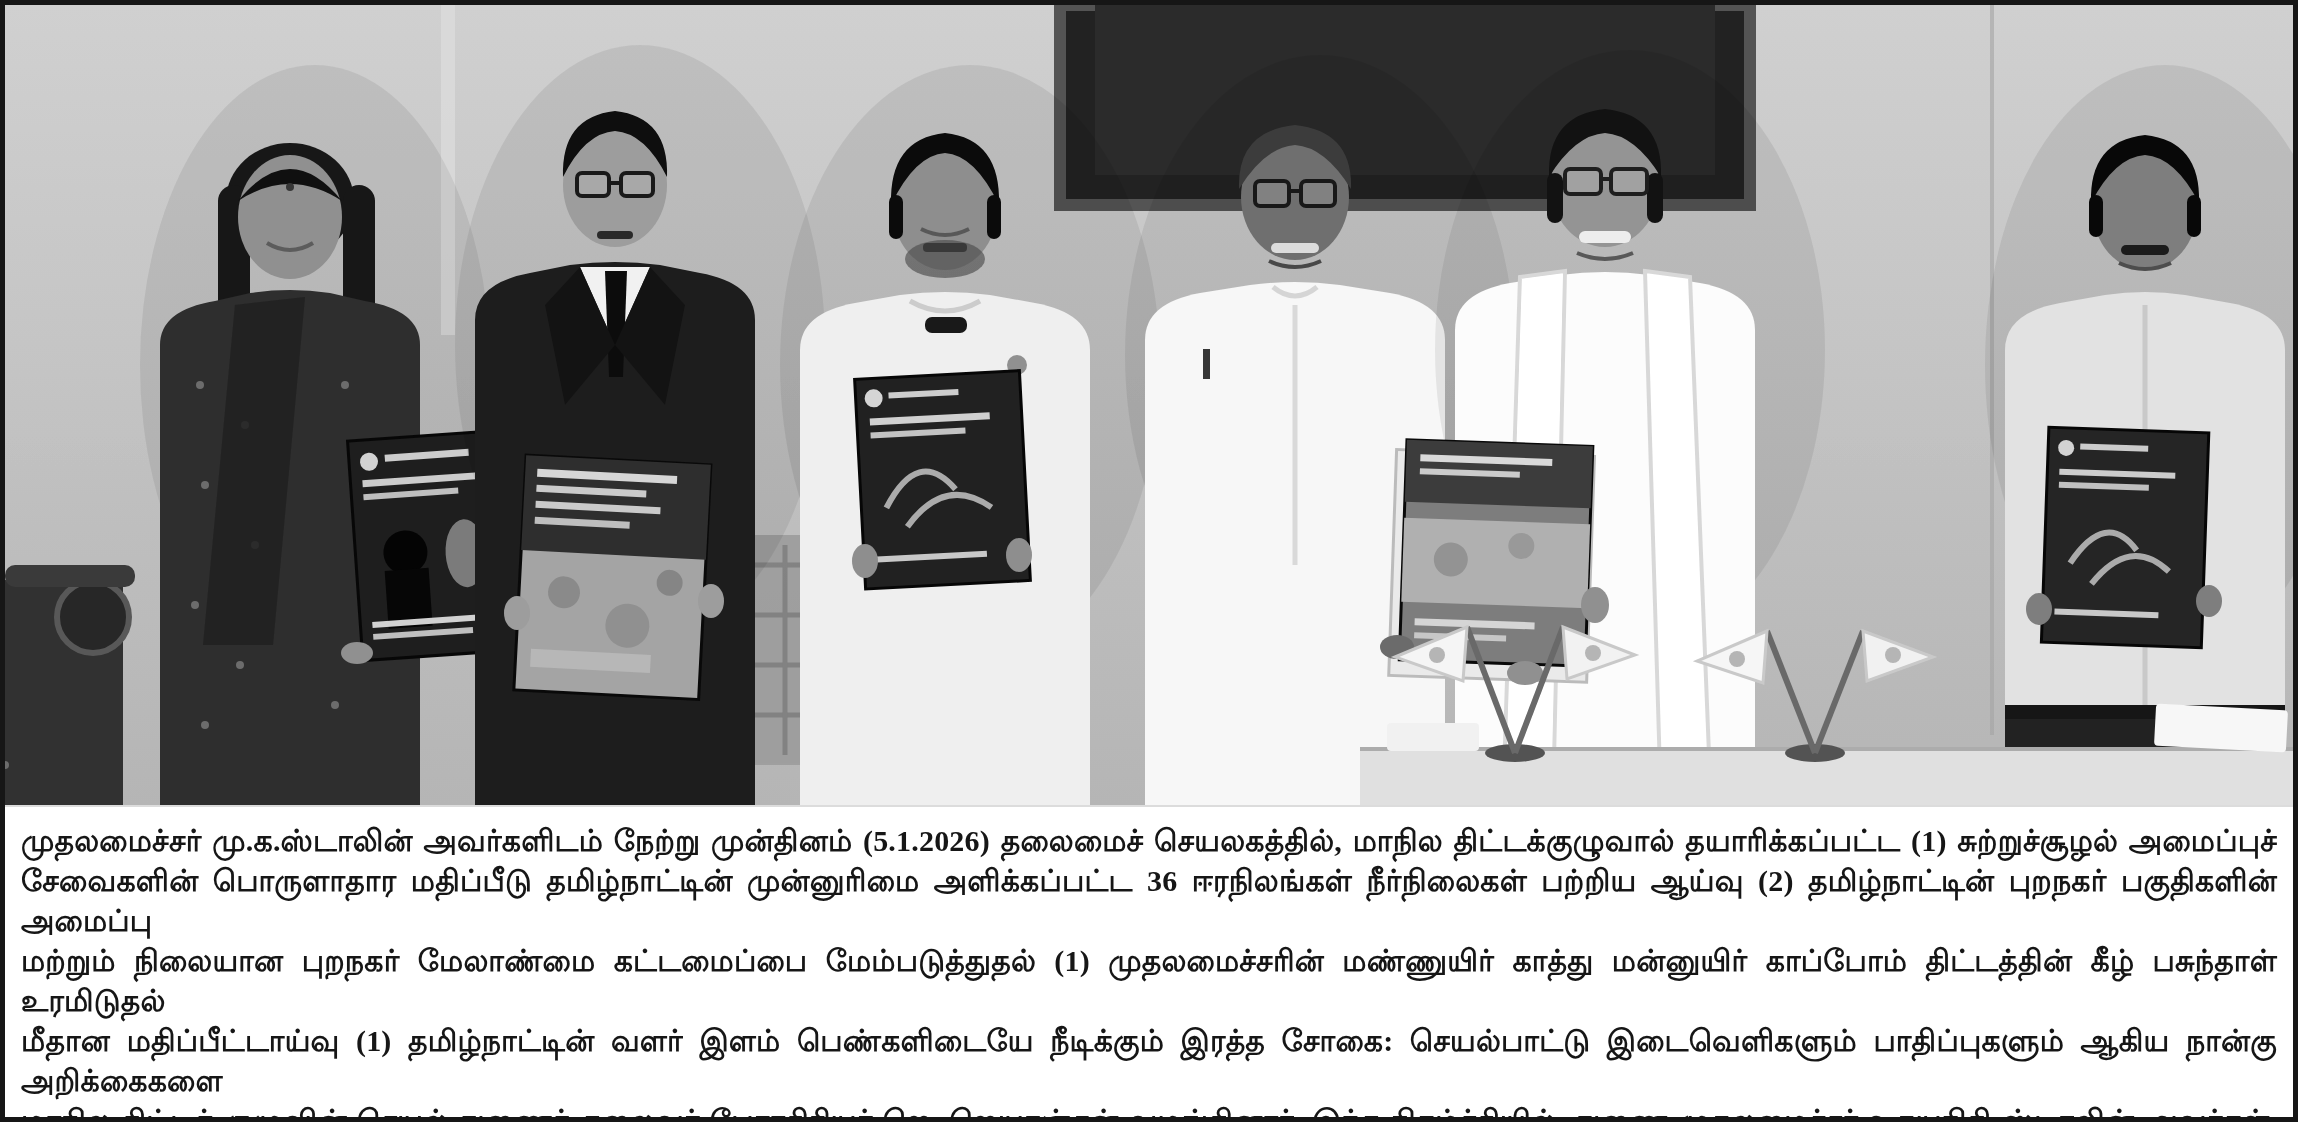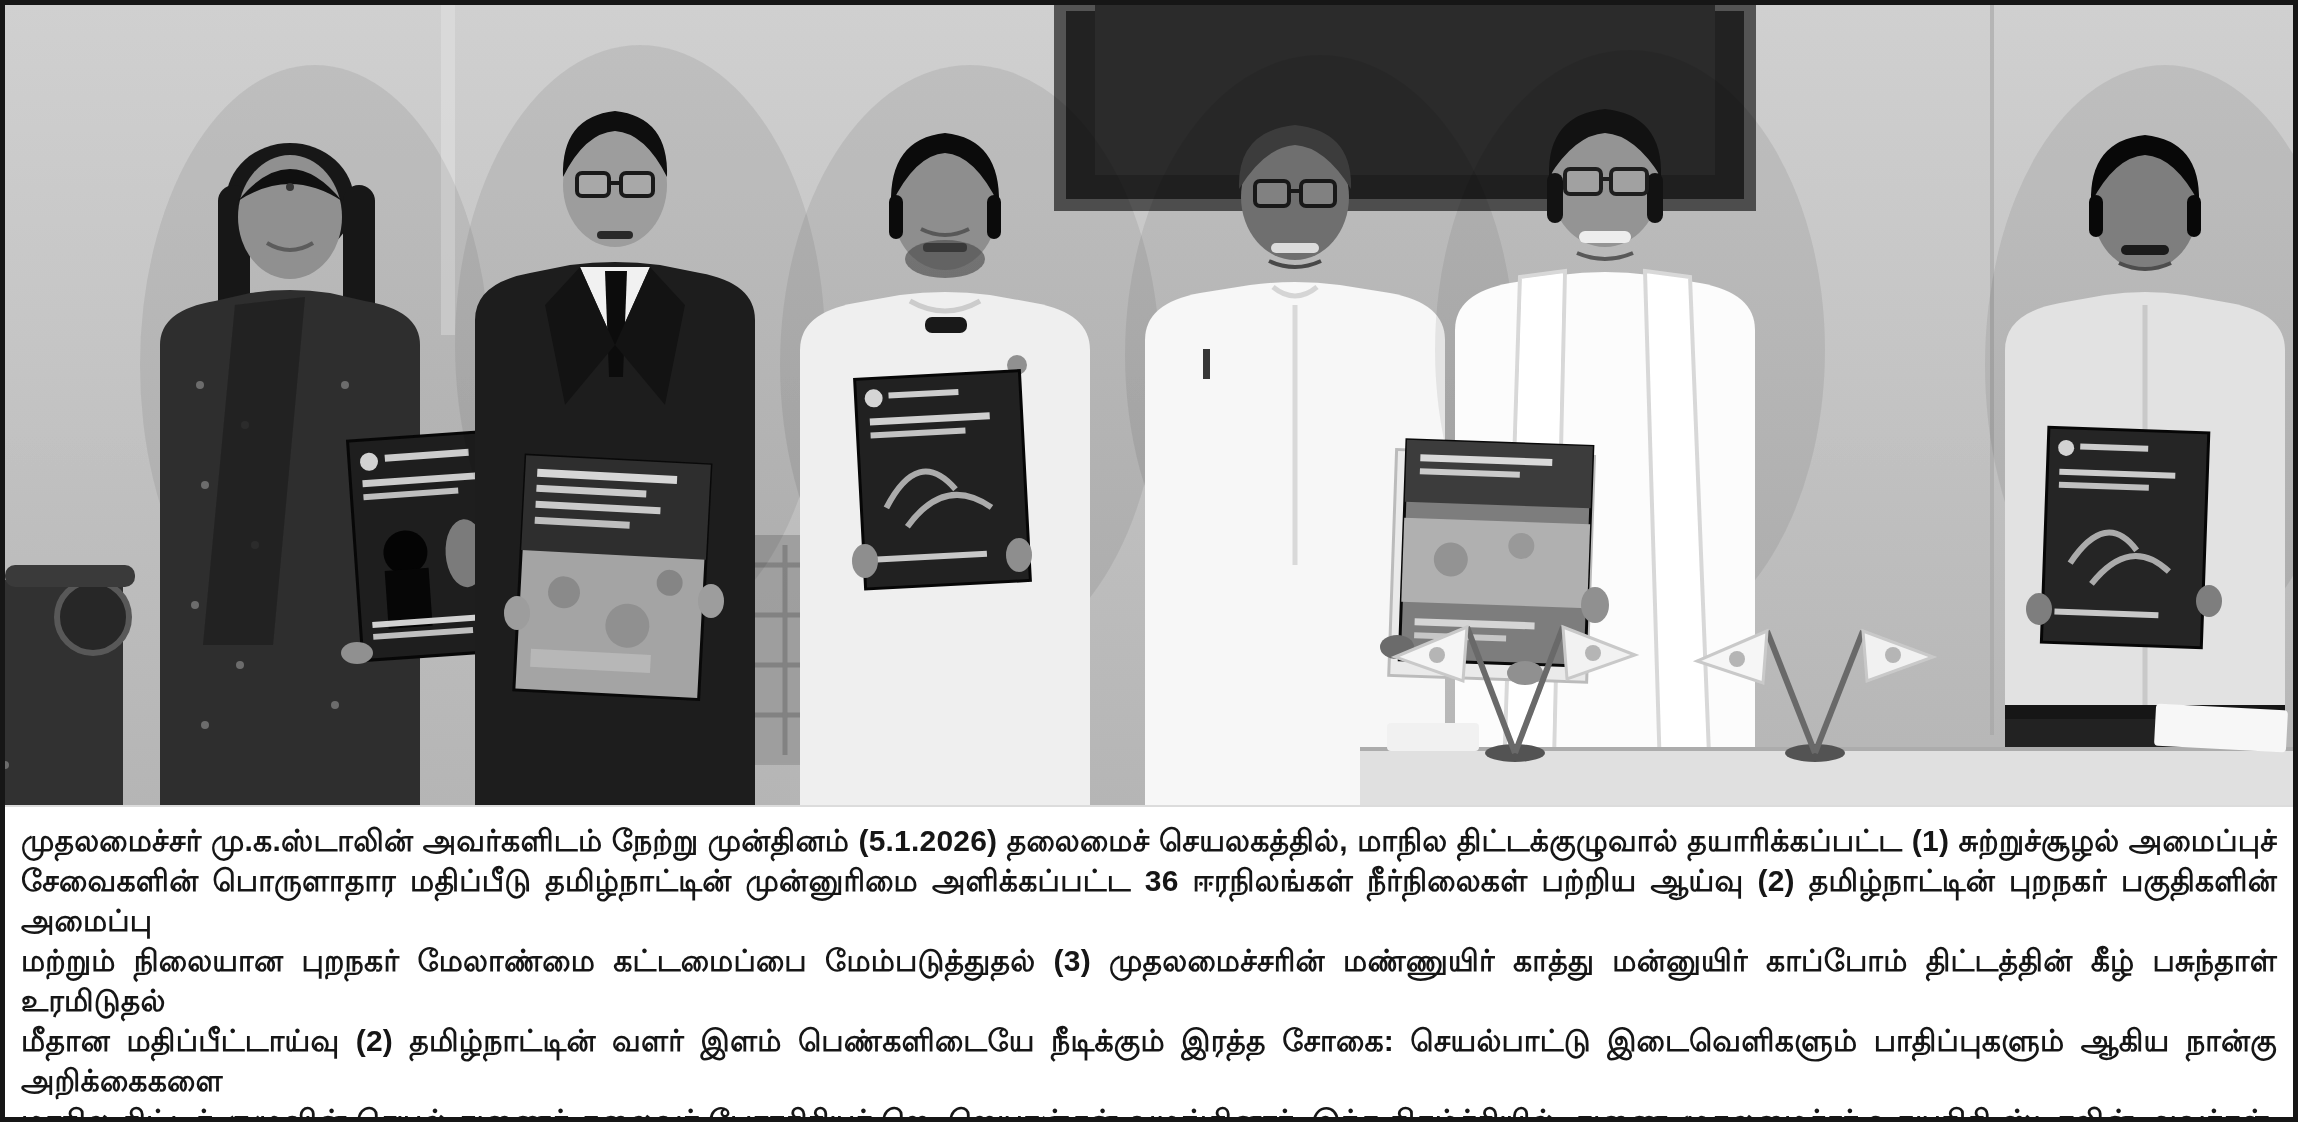--- a/index.html
+++ b/index.html
@@ -21,20 +21,21 @@
     color:#161616;
   }
   .cap-line{
     font-size:30px;line-height:40px;font-weight:bold;
     white-space:nowrap;letter-spacing:0.2px;
   }
   .cap-line.justify{
     white-space:normal;
     text-align:justify;
     text-align-last:justify;
+    font-family:Liberation Serif, serif;
   }
 </style>
 </head>
 <body>
 
 <div class="clipping">
 
   <div class="photo">
     <svg viewBox="0 0 2288 800" preserveAspectRatio="none">
       <defs>
@@ -272,19 +273,19 @@
         <circle cx="1732" cy="654" r="8" fill="#b3b3b3"></circle>
         <polygon points="1858,626 1928,652 1862,676" fill="#ededed" stroke="#c6c6c6" stroke-width="3"></polygon>
         <circle cx="1888" cy="650" r="8" fill="#b3b3b3"></circle>
       </g>
     </svg>
   </div>
 
   <div class="caption">
     <div class="cap-line justify">முதலமைச்சர் மு.க.ஸ்டாலின் அவர்களிடம் நேற்று முன்தினம் (5.1.2026) தலைமைச் செயலகத்தில், மாநில திட்டக்குழுவால் தயாரிக்கப்பட்ட (1) சுற்றுச்சூழல் அமைப்புச்</div>
     <div class="cap-line justify">சேவைகளின் பொருளாதார மதிப்பீடு தமிழ்நாட்டின் முன்னுரிமை அளிக்கப்பட்ட 36 ஈரநிலங்கள் நீர்நிலைகள் பற்றிய ஆய்வு (2) தமிழ்நாட்டின் புறநகர் பகுதிகளின் அமைப்பு</div>
-    <div class="cap-line justify">மற்றும் நிலையான புறநகர் மேலாண்மை கட்டமைப்பை மேம்படுத்துதல் (3) முதலமைச்சரின் மண்ணுயிர் காத்து மன்னுயிர் காப்போம் திட்டத்தின் கீழ் பசுந்தாள் உரமிடுதல்</div>
-    <div class="cap-line justify">மீதான மதிப்பீட்டாய்வு (2) தமிழ்நாட்டின் வளர் இளம் பெண்களிடையே நீடிக்கும் இரத்த சோகை: செயல்பாட்டு இடைவெளிகளும் பாதிப்புகளும் ஆகிய நான்கு அறிக்கைகளை</div>
+    <div class="cap-line justify">மற்றும் நிலையான புறநகர் மேலாண்மை கட்டமைப்பை மேம்படுத்துதல் (1) முதலமைச்சரின் மண்ணுயிர் காத்து மன்னுயிர் காப்போம் திட்டத்தின் கீழ் பசுந்தாள் உரமிடுதல்</div>
+    <div class="cap-line justify">மீதான மதிப்பீட்டாய்வு (1) தமிழ்நாட்டின் வளர் இளம் பெண்களிடையே நீடிக்கும் இரத்த சோகை: செயல்பாட்டு இடைவெளிகளும் பாதிப்புகளும் ஆகிய நான்கு அறிக்கைகளை</div>
     <div class="cap-line justify">மாநில திட்டக் குழுவின் செயல் துணைத் தலைவர் பேராசிரியர் ஜெ. ஜெயரஞ்சன் வழங்கினார். இந்த நிகழ்ச்சியில், துணை முதலமைச்சர் உதயநிதி ஸ்டாலின் அவர்கள்,</div>
 
   </div>
 
 </div>
 
 </body></html>

